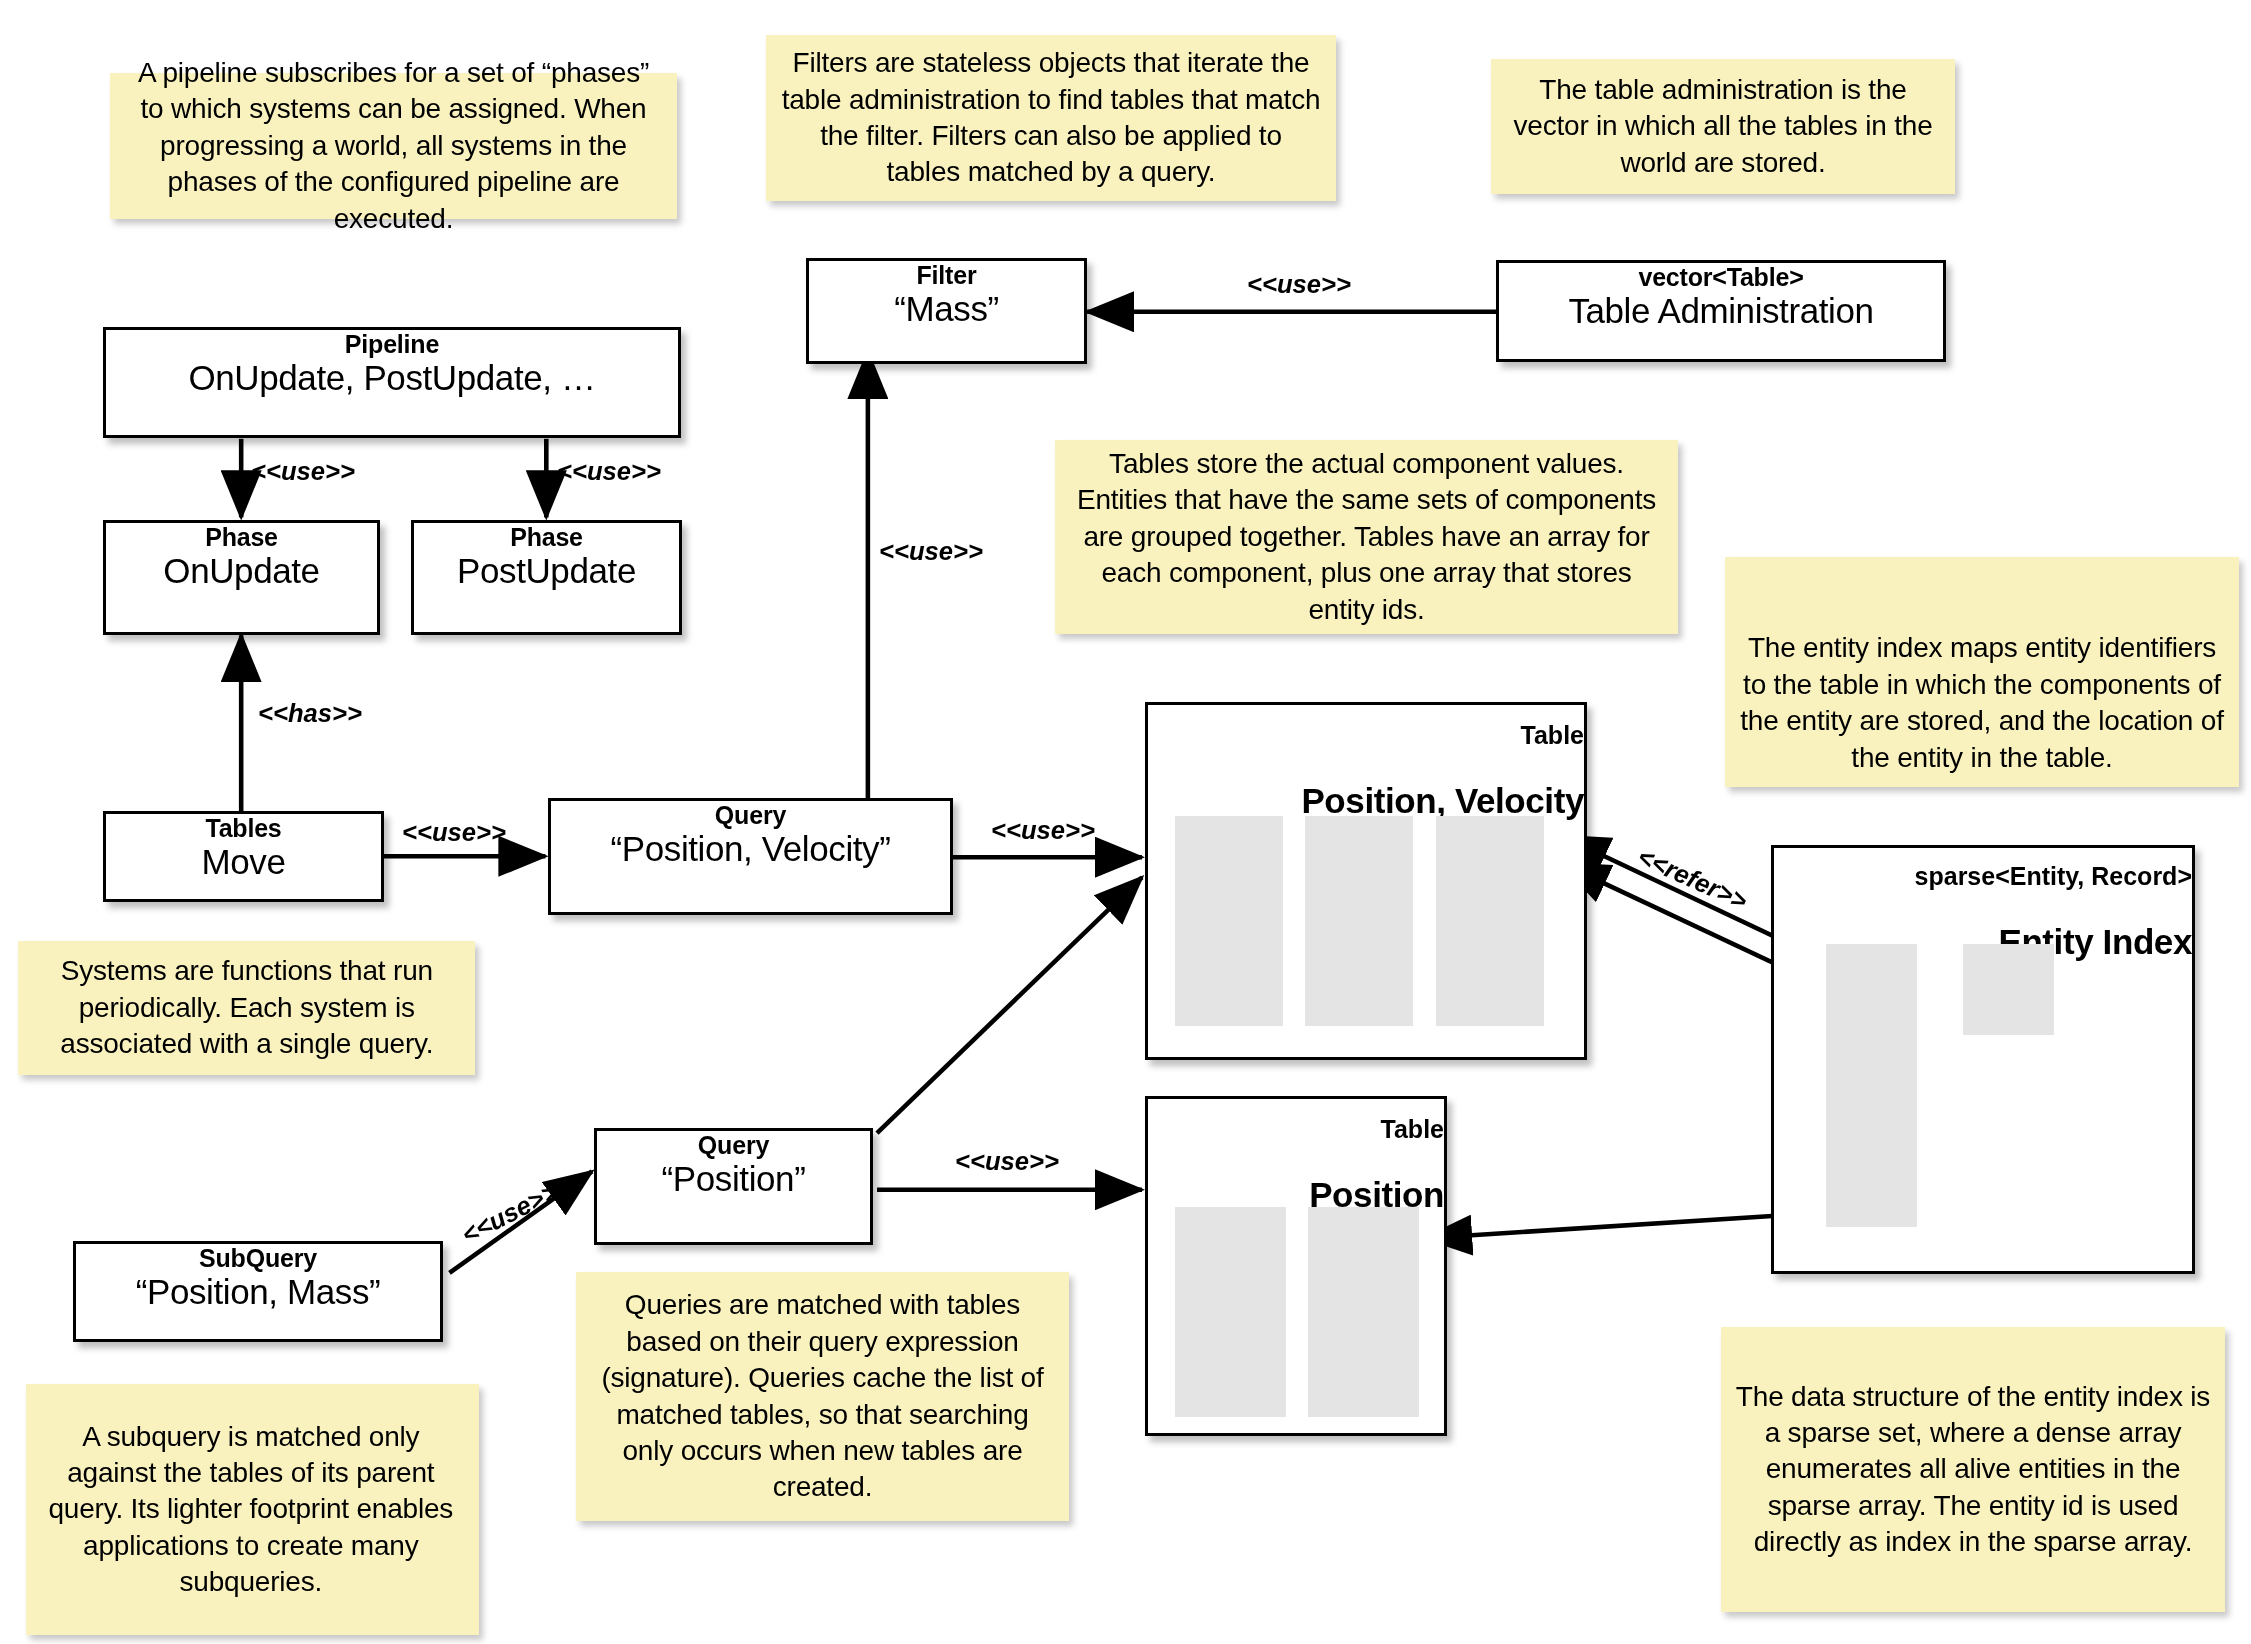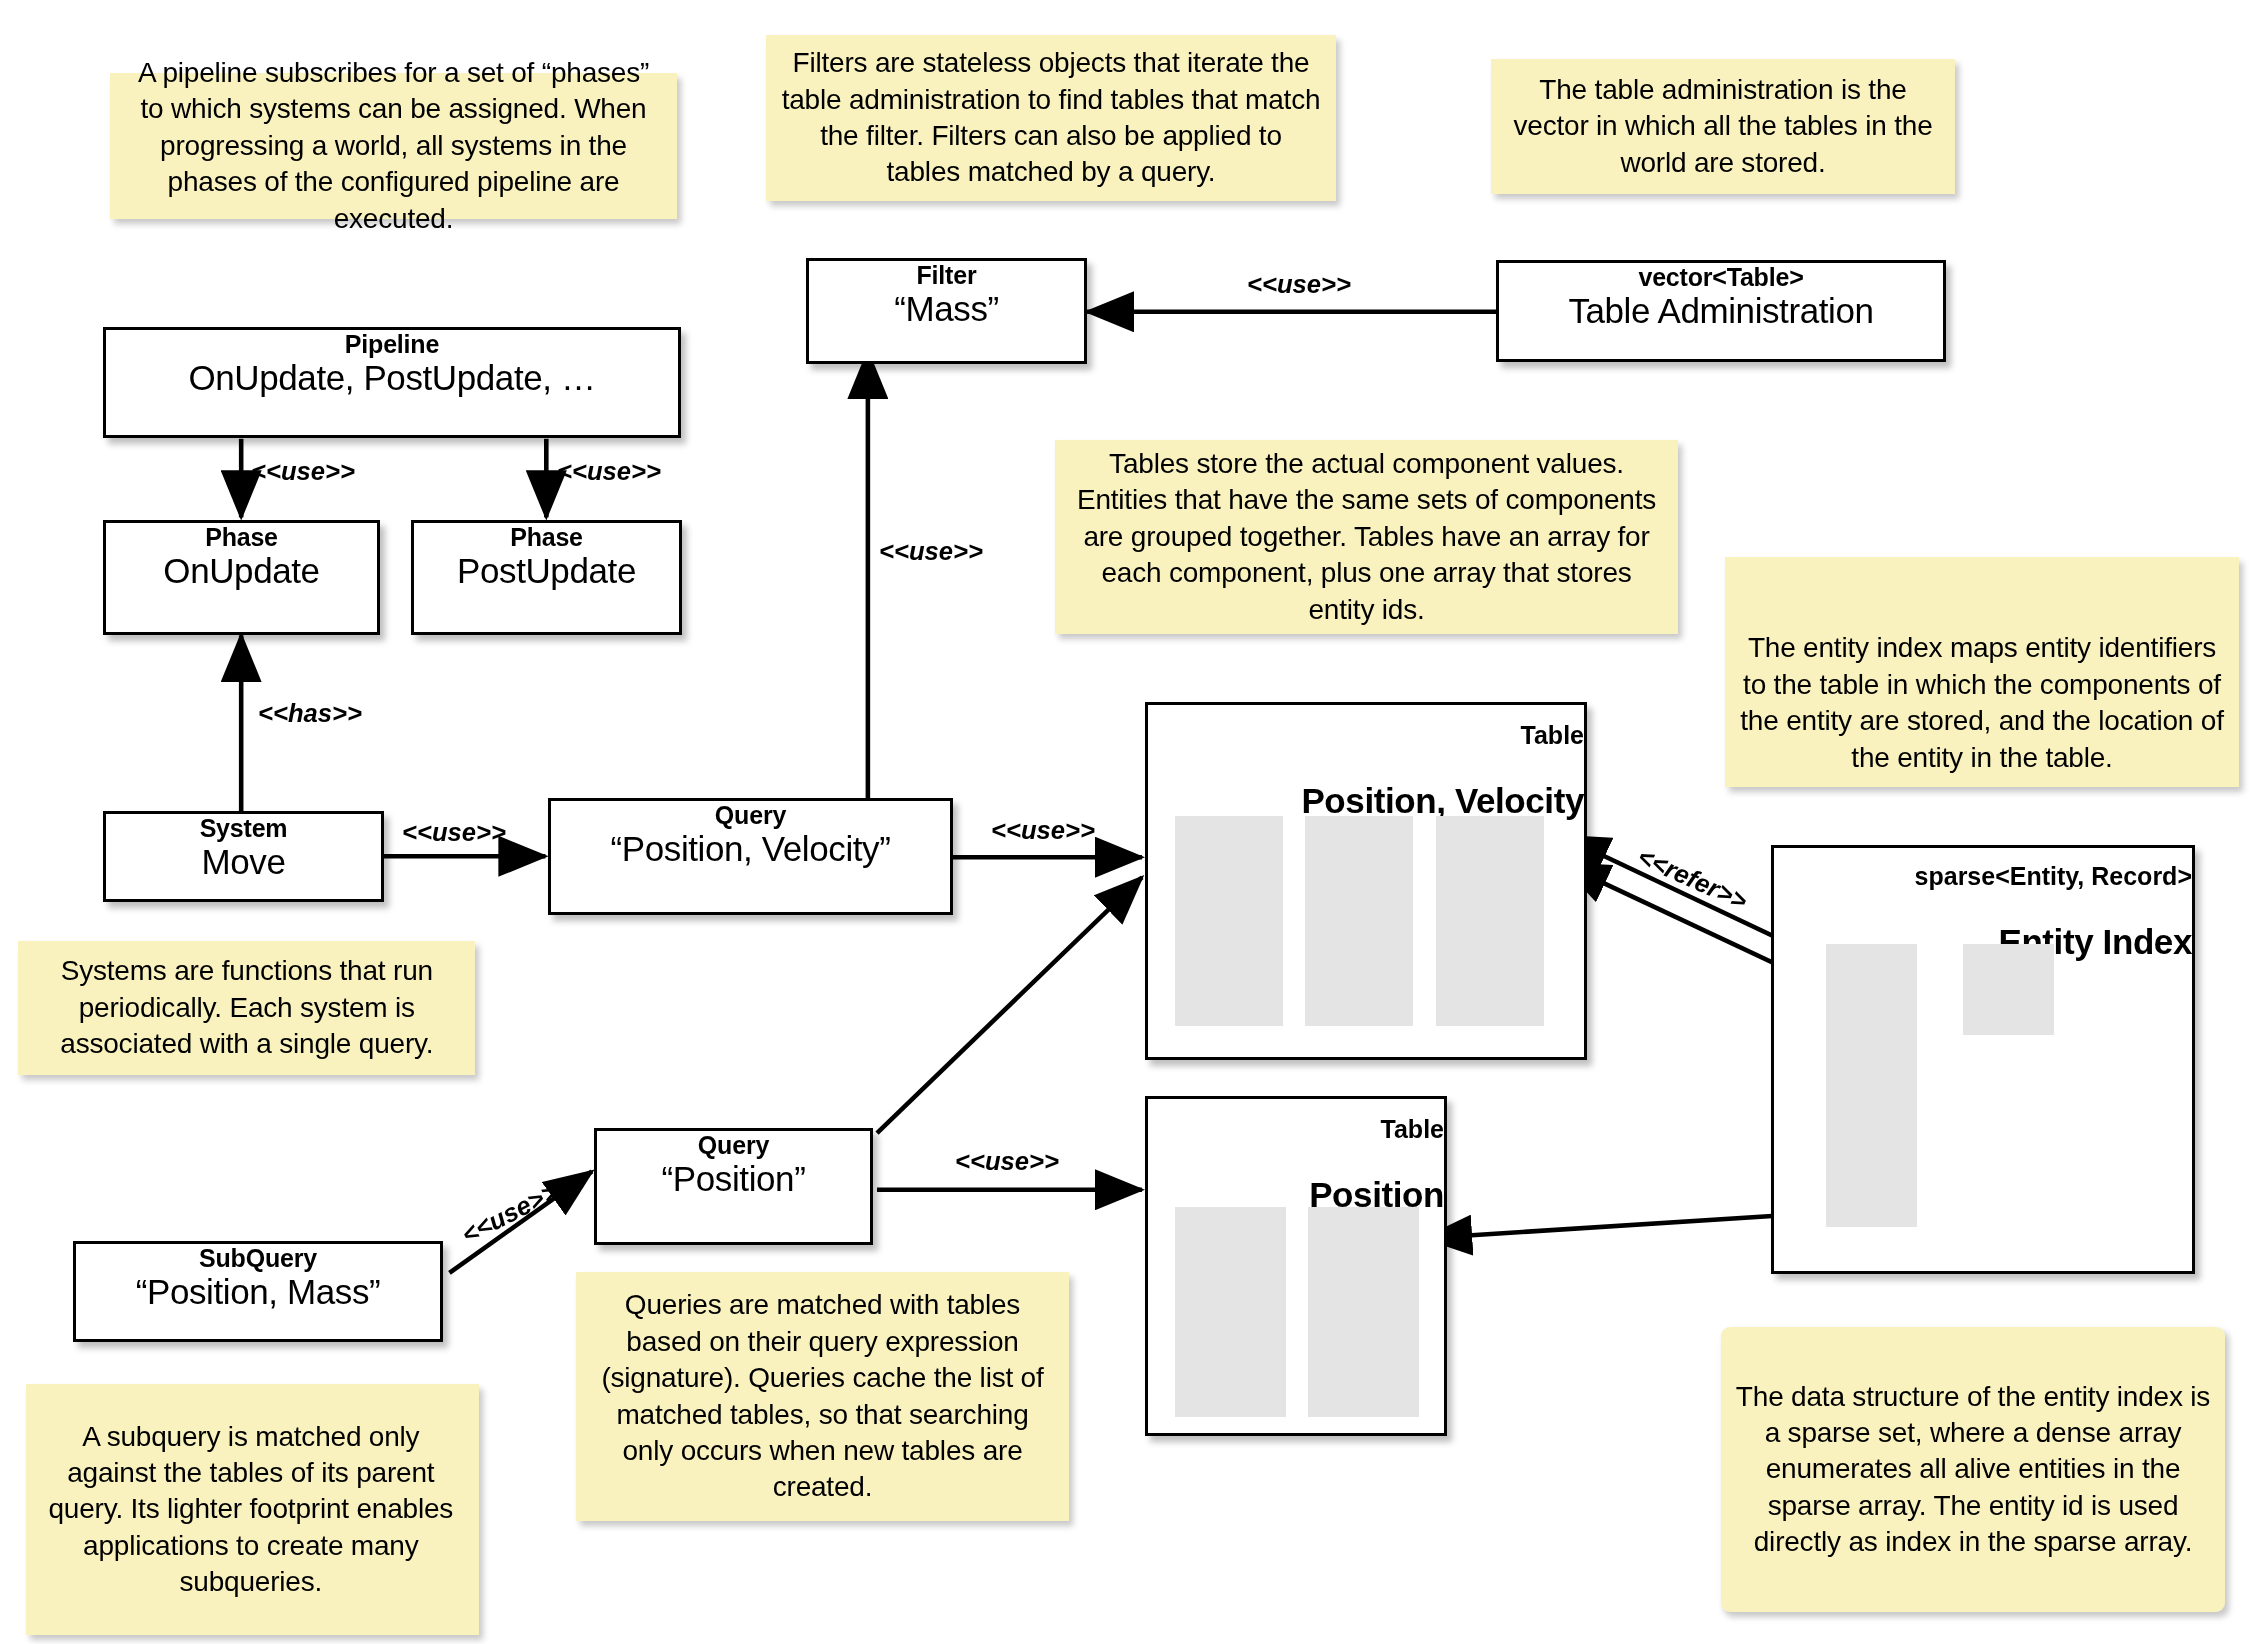--- a/index.html
+++ b/index.html
@@ -187,41 +187,41 @@
   </div>
 
   <div class="note" style="left:576px; top:1272px; width:493px; height:249px;">
     <span>Queries are matched with tables based on their query expression (signature). Queries cache the list of matched tables, so that searching only occurs when new tables are created.</span>
   </div>
 
   <div class="note" style="left:25.6px; top:1384px; width:453px; height:251px;padding-left:12px;">
     <span>A subquery is matched only against the tables of its parent query. Its lighter footprint enables applications to create many subqueries.</span>
   </div>
 
-  <div class="note" style="left:1721px; top:1327px; width:504px; height:285px;border-radius:9px;">
+  <div class="note" style="left:1721px; top:1327px; width:504px; height:285px;">
     <span>The data structure of the entity index is a sparse set, where a dense array enumerates all alive entities in the sparse array. The entity id is used directly as index in the sparse array.</span>
   </div>
 
   <div class="box" style="left:103px; top:327px; width:578px; height:111px;">
     <div class="stereo">Pipeline</div>
     <div class="name">OnUpdate, PostUpdate, …</div>
   </div>
 
   <div class="box" style="left:103px; top:520px; width:277px; height:115px;">
     <div class="stereo">Phase</div>
     <div class="name">OnUpdate</div>
   </div>
 
   <div class="box" style="left:411px; top:520px; width:271px; height:115px;">
     <div class="stereo">Phase</div>
     <div class="name">PostUpdate</div>
   </div>
 
   <div class="box" style="left:103px; top:811px; width:281px; height:91px;">
-    <div class="stereo">System</div>
+    <div class="stereo">Tables</div>
     <div class="name">Move</div>
   </div>
 
   <div class="box" style="left:548px; top:798px; width:405px; height:117px;">
     <div class="stereo">Query</div>
     <div class="name">“Position, Velocity”</div>
   </div>
 
   <div class="box" style="left:594px; top:1128px; width:279px; height:117px;">
     <div class="stereo">Query</div>

